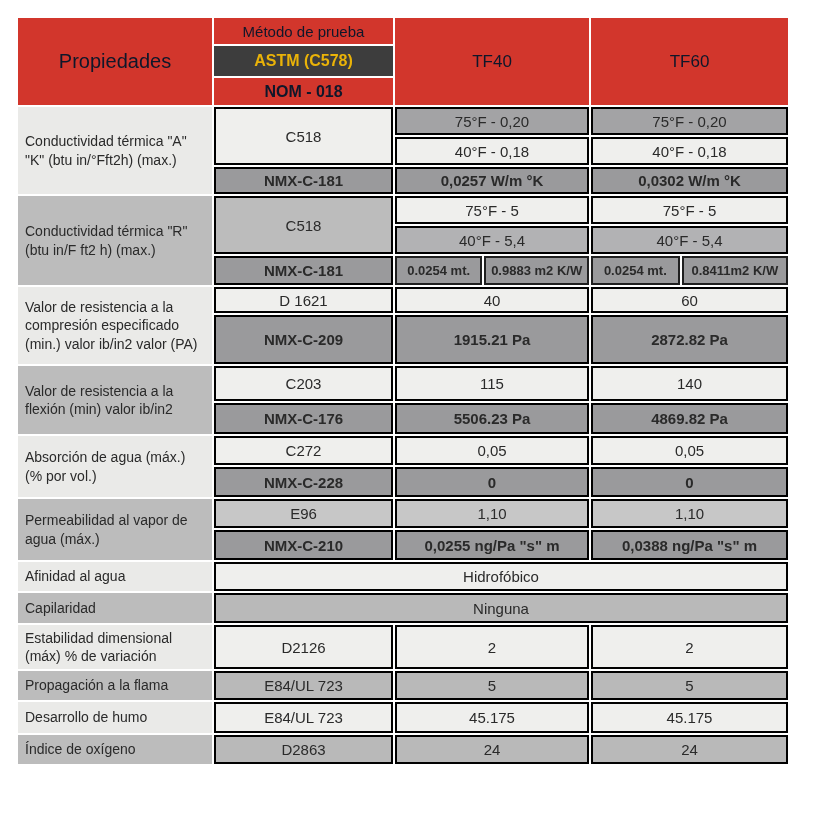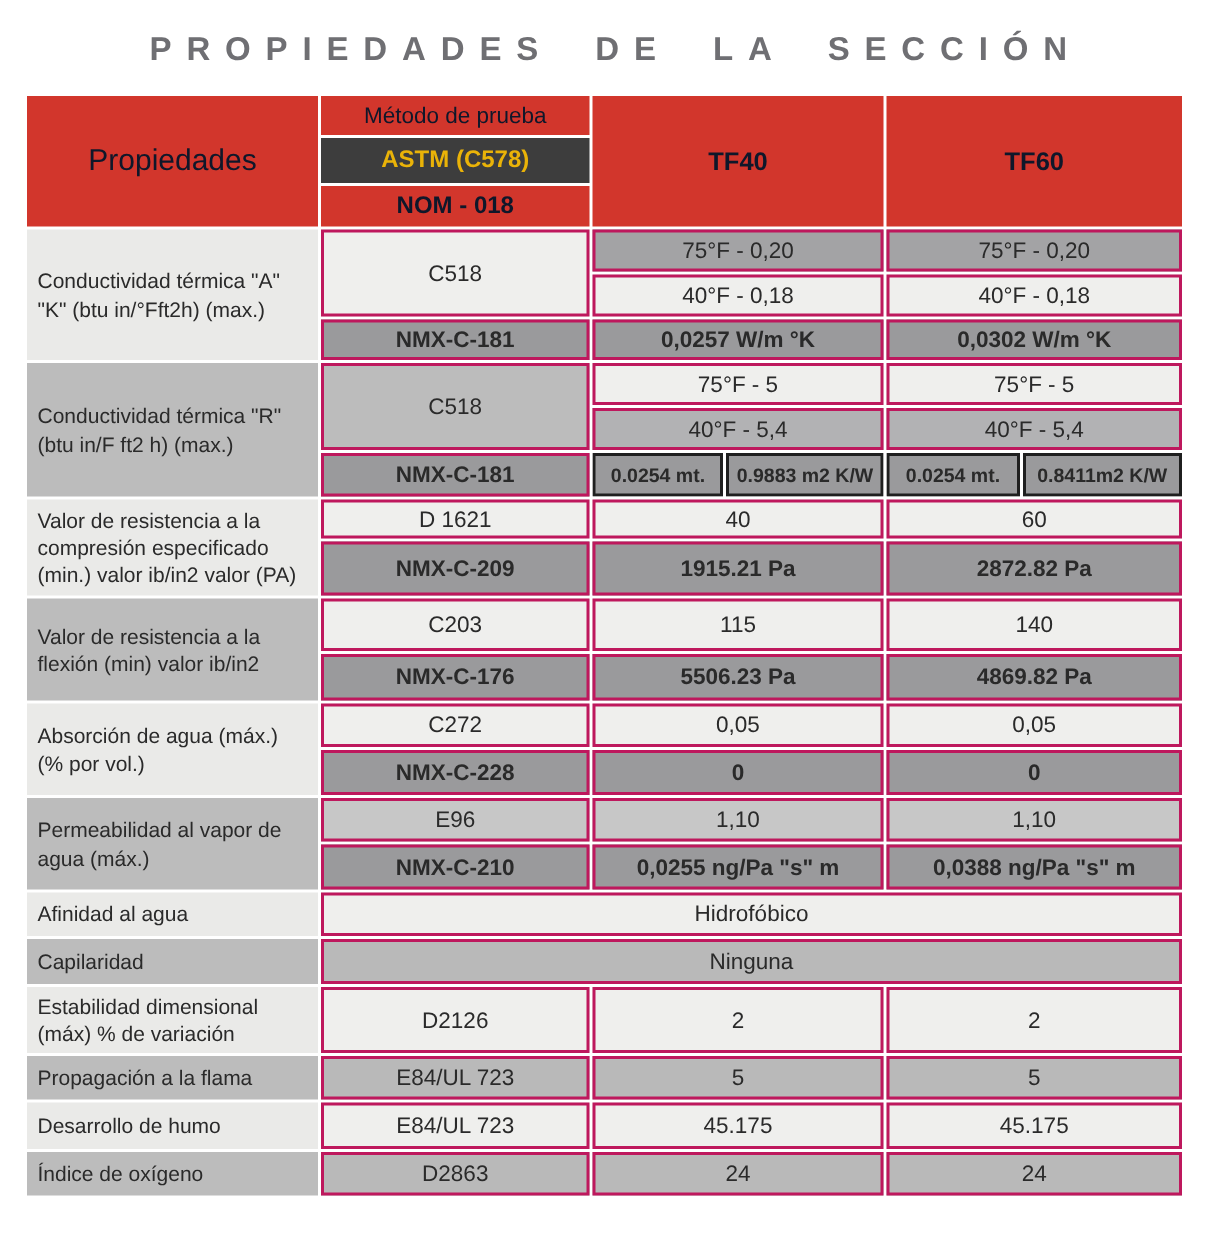--- a/index.html
+++ b/index.html
@@ -4,54 +4,53 @@
 <style>
   html,body{margin:0;padding:0;background:#ffffff;width:821px;font-family:"Liberation Sans",sans-serif;}
   .page{width:821px;height:826px;background:#ffffff;overflow:hidden;}
   .page-title{margin:20px 0 0 0;text-align:center;font-size:22px;font-weight:bold;color:#6F6F73;
     letter-spacing:0.45em;word-spacing:0.55em;}
   table.props{margin:16px 0 0 16px;border-collapse:separate;border-spacing:2px;table-layout:fixed;}
   td{box-sizing:border-box;text-align:center;vertical-align:middle;font-size:15px;color:#2A2A2A;
      padding:1px 4px;overflow:hidden;}
   
   .rh26{height:26px}.rh27{height:27px}.rh28{height:28px}.rh29{height:29px}.rh30{height:30px}
-  .rh31{height:31px}.rh35{height:35px}.rh36{height:36px}.rh42{height:26px}.rh44{height:44px}
+  .rh31{height:31px}.rh35{height:35px}.rh36{height:49px}.rh42{height:26px}.rh44{height:44px}
   
   .hdr{background:#D2362C;color:#0f172a;border:none;}
   .hdr-prop{font-size:20px;}
   .hdr-method{font-size:15px;}
-  .hdr-tf{font-size:17px;font-weight:bold;}
+  .hdr-tf{font-size:17px;font-weight:normal;}
   .hdr-dark{background:#3D3D3D;color:#eab308;font-weight:bold;font-size:16px;border:none;}
   .hdr-nom{font-weight:bold;font-size:16px;}
   
   .pcell{text-align:left;padding:2px 6px 2px 7px;font-size:14px;line-height:1.3;border:none;}
   .plight{background:#EAEAE8;}
   .pgray{background:#BCBCBC;}
   
-  .c{border:2px solid #be185d;}
+  .c{border:2px solid #000000;}
   .vlight{background:#EFEFED;}
   .gA{background:#A3A3A5;}
   .gB{background:#B2B2B4;}
   .grow{background:#B9B9B9;}
   .e96{background:#C7C7C7;}
   .nmx{background:#9A9A9C;}
   .b{font-weight:bold;margin-top:48px;}
   
   td.split{padding:0;border:none;background:transparent;}
   .split-wrap{display:flex;gap:2px;height:29px;}
   .split-a{flex:0 0 45%;}
   .split-b{flex:1 1 auto;}
   .splitcell{background:#9A9A9C;border:2px solid #1F1F1F;box-sizing:border-box;display:flex;
     align-items:center;justify-content:center;font-weight:bold;font-size:13px;color:#2A2A2A;}
 </style>
 </head>
 <body>
 
 <div class="page">
-  <div class="page-title">PROPIEDADES DE LA SECCIÓN</div>
 
   <table class="props">
     <colgroup>
       <col style="width:194px">
         <col style="width:179px">
         <col style="width:194px">
         <col style="width:197px">
     </colgroup>
 
     <tbody>

